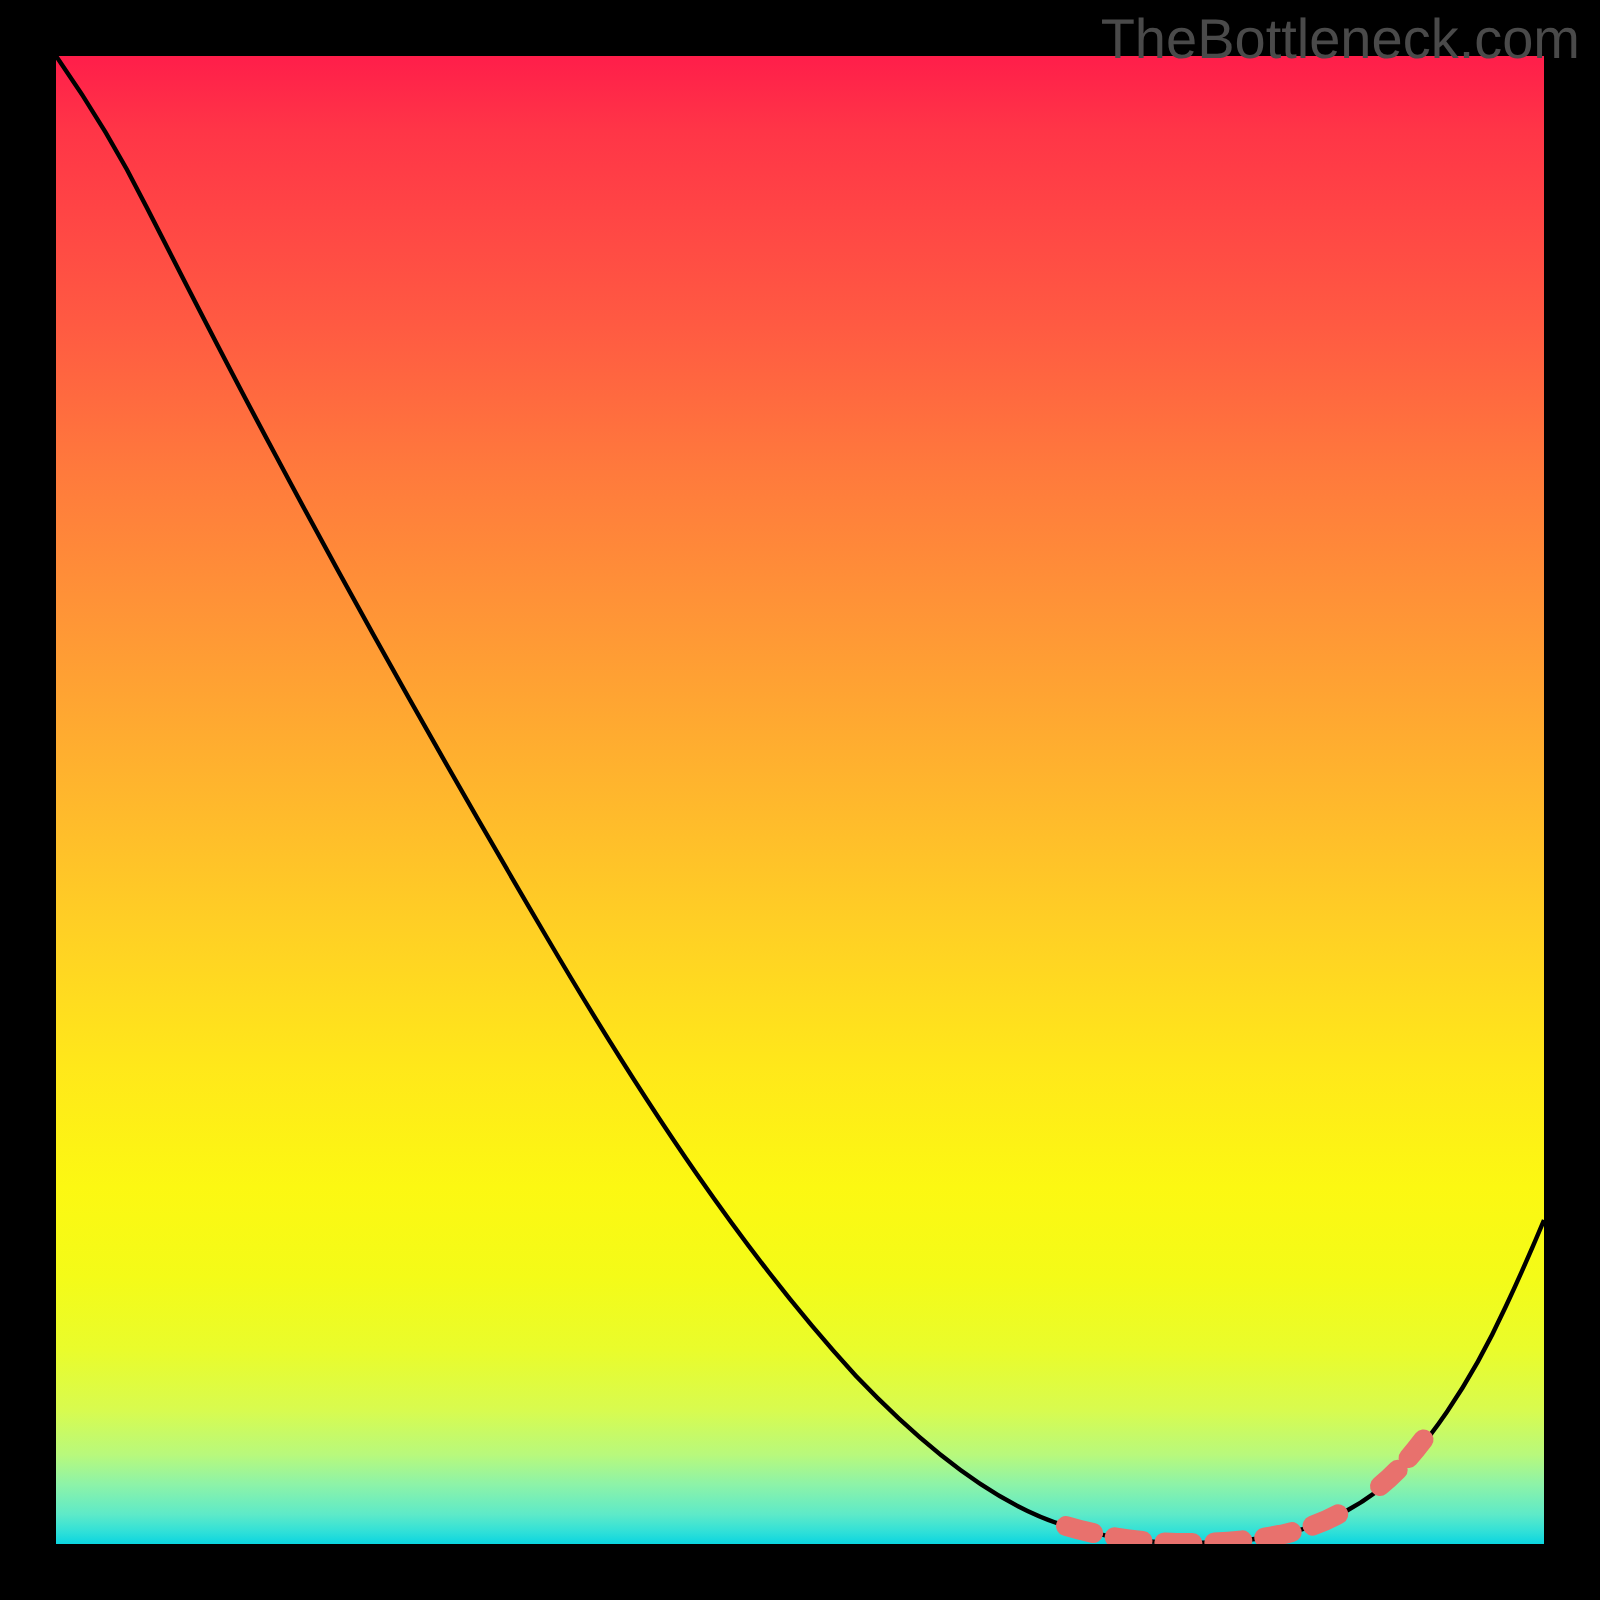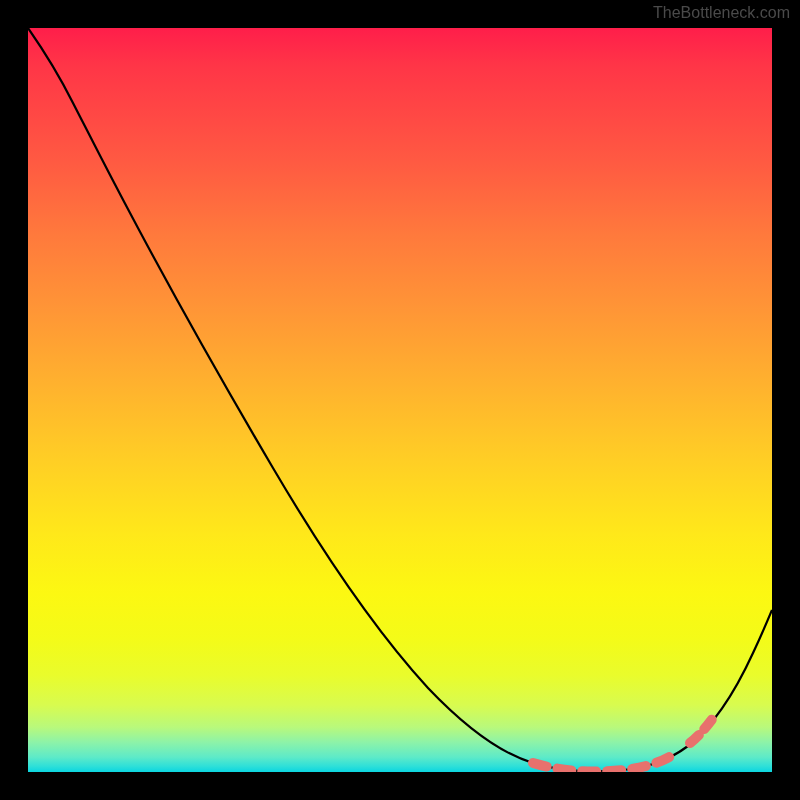--- a/index.html
+++ b/index.html
@@ -7,21 +7,21 @@
     body {
       background: #000;
       position: relative;
       font-family: Arial, sans-serif;
     }
     .watermark {
       position: absolute;
       top: 4px;
       right: 10px;
       color: #4a4a4a;
-      font-size: 16px;
+      font-size: 28px;
       font-weight: 500;
       z-index: 10;
     }
     .chart-container {
       position: absolute;
       left: 28px;
       top: 28px;
       width: 744px;
       height: 744px;
     }

